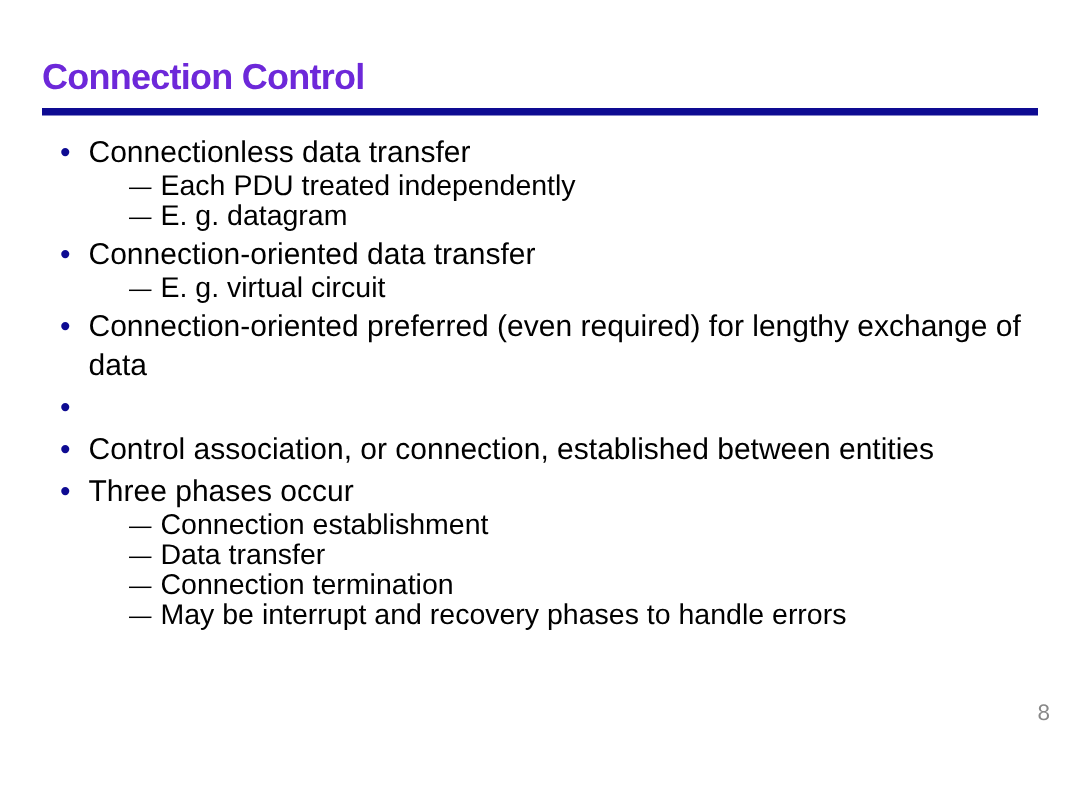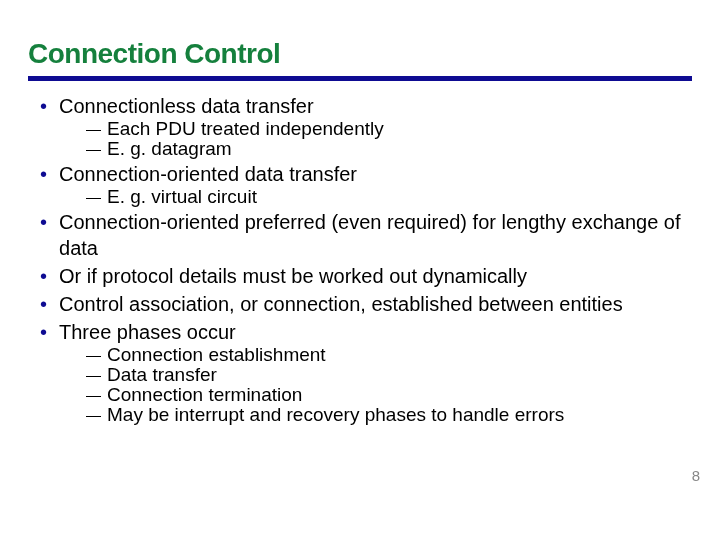--- a/index.html
+++ b/index.html
@@ -10,22 +10,22 @@
     font-family: Verdana, Geneva, sans-serif;
     position: relative;
     overflow: hidden;
   }
   .slide {
     padding: 38px 28px 0 28px;
   }
   .title {
     font-family: Arial, Helvetica, sans-serif;
     font-weight: 900;
-    font-size: 28px;
-    color: #15803d;
+    font-size: 24px;
+    color: #6d28d9;
     letter-spacing: -0.5px;
     padding-bottom: 6px;
     border-bottom: 5px solid #0e0b92;
     margin-bottom: 12px;
   }
   .body {
     color: #000;
   }
   .lvl1 {
     display: flex;
@@ -99,21 +99,20 @@
       <span class="dash">—</span>
       <span class="txt">E. g. virtual circuit</span>
     </div>
 
     <div class="lvl1">
       <span class="dot">•</span>
       <span class="txt">Connection-oriented preferred (even required) for lengthy exchange of data</span>
     </div>
     <div class="lvl1">
       <span class="dot">•</span>
-      <span class="txt">Or if protocol details must be worked out dynamically</span>
     </div>
     <div class="lvl1">
       <span class="dot">•</span>
       <span class="txt">Control association, or connection, established between entities</span>
     </div>
     <div class="lvl1">
       <span class="dot">•</span>
       <span class="txt">Three phases occur</span>
     </div>
 

